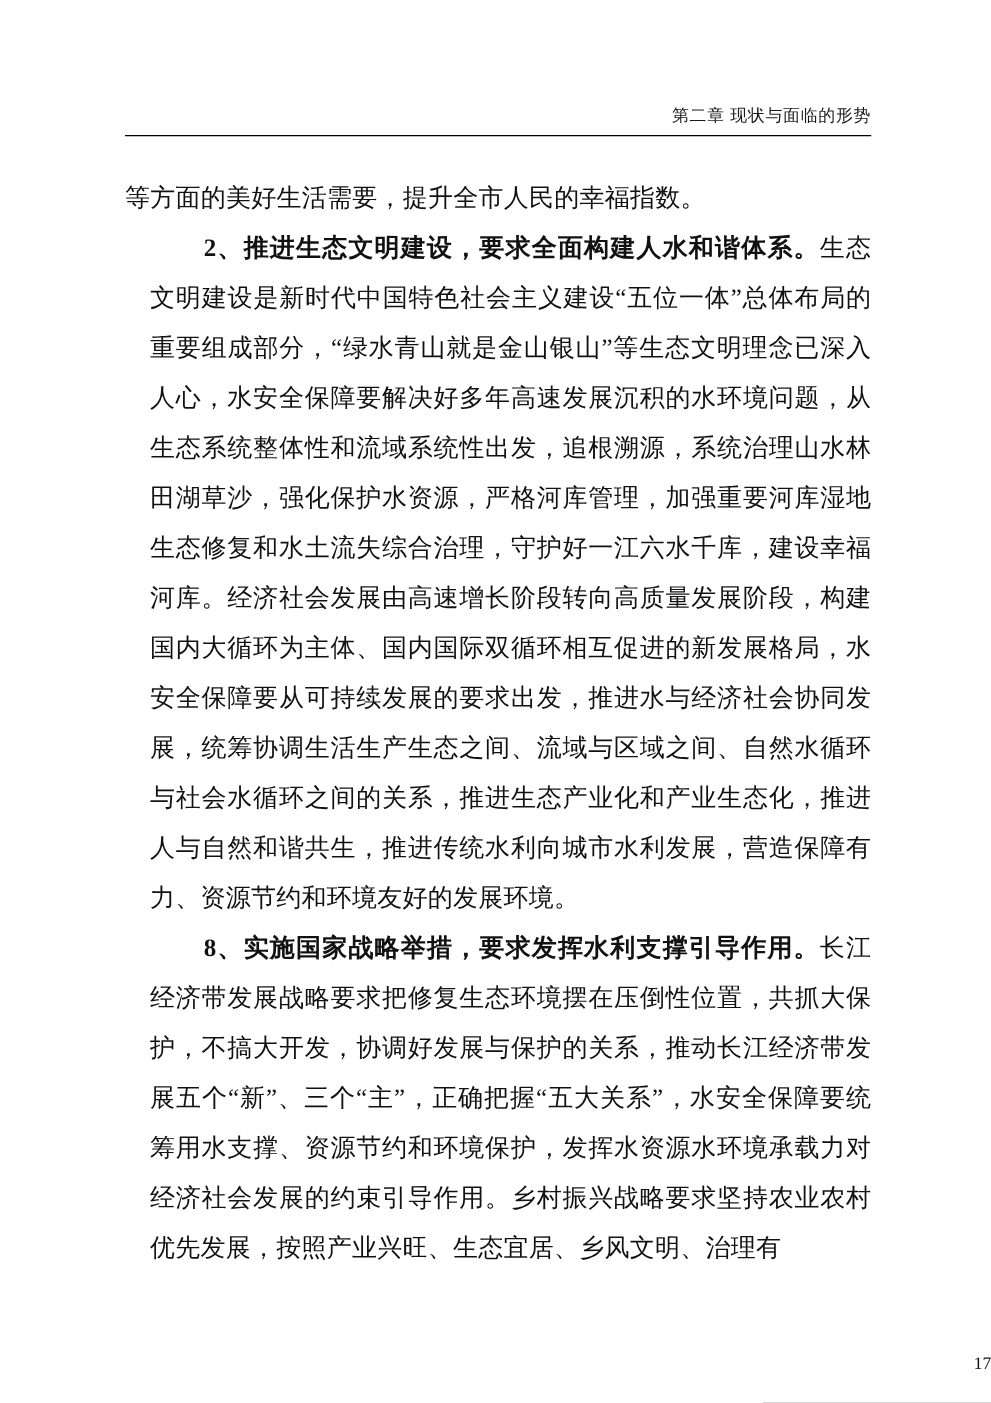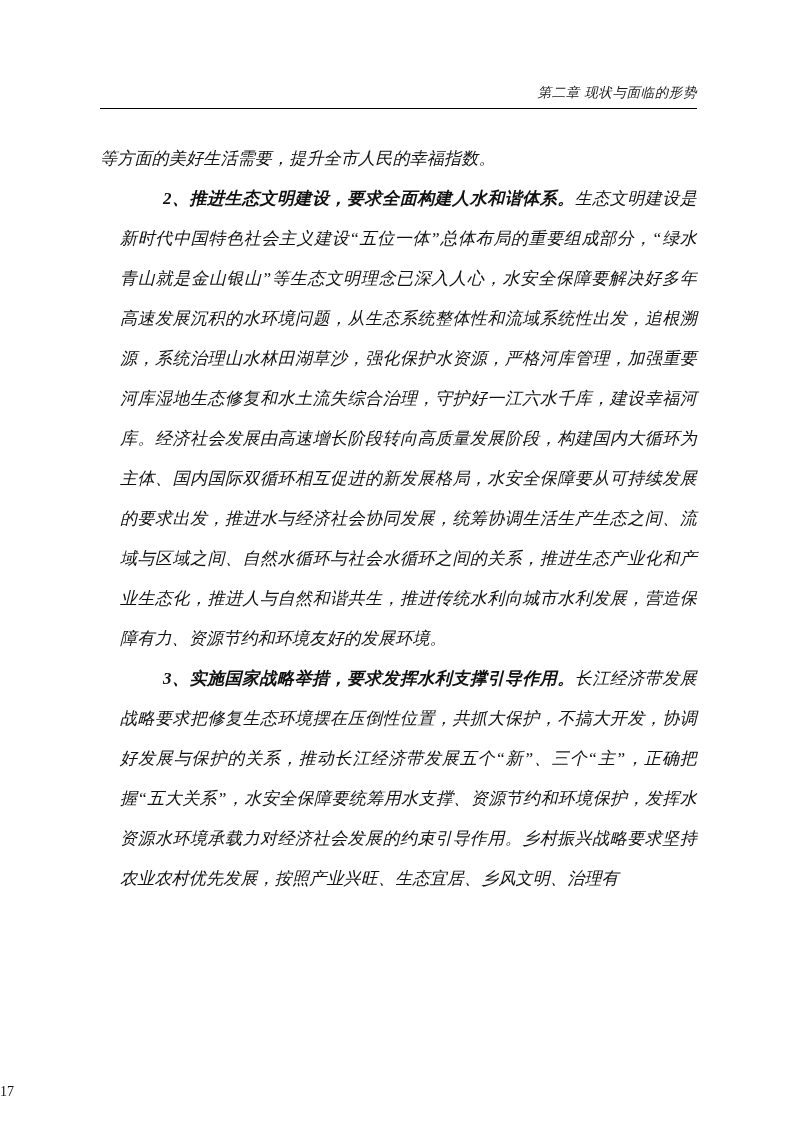--- a/index.html
+++ b/index.html
@@ -18,59 +18,58 @@
     margin: 0 auto;
     box-sizing: border-box;
     overflow: hidden;
   }
   .page-inner {
     position: absolute;
     left: 100px;
     right: 96px;
     top: 84px;
     bottom: 60px;
-    font-style: italic;
   }
   .header {
     text-align: right;
     font-size: 13.5px;
     color: #1a1a1a;
     letter-spacing: 0.6px;
     font-family: "Liberation Sans", "DejaVu Sans", sans-serif;
     padding-bottom: 6px;
     white-space: nowrap;
   }
   .header-rule {
     border: none;
     border-top: 1px solid #000;
     margin: 0 0 30px 0;
     height: 0;
   }
   .body-text p {
     margin: 0 0 0 0;
-    font-size: 17px;
+    font-size: 20px;
     line-height: 40px;
     color: #111111;
     text-align: justify;
     text-justify: inter-ideograph;
     letter-spacing: 0.2px;
   }
   .body-text p.indent {
     text-indent: 43px;
     margin-left: 20px;
   }
   .lead {
     font-weight: bold;
   }
   .footer {
     position: absolute;
     left: 0;
     right: 0;
     bottom: 22px;
-    text-align: left;
+    text-align: right;
     font-size: 14px;
     color: #111;
     font-family: "Liberation Serif", "DejaVu Serif", serif;
   }
 </style>
 </head>
 <body>
 
 <div class="page">
   <div class="page-inner">
@@ -84,21 +83,21 @@
 
       <p>
         <span>等方面的美好生活需要，提升全市人民的幸福指数。</span>
       </p>
 
       <p class="indent">
         <span class="lead">2、推进生态文明建设，要求全面构建人水和谐体系。</span><span>生态文明建设是新时代中国特色社会主义建设“五位一体”总体布局的重要组成部分，“绿水青山就是金山银山”等生态文明理念已深入人心，水安全保障要解决好多年高速发展沉积的水环境问题，从生态系统整体性和流域系统性出发，追根溯源，系统治理山水林田湖草沙，强化保护水资源，严格河库管理，加强重要河库湿地生态修复和水土流失综合治理，守护好一江六水千库，建设幸福河库。经济社会发展由高速增长阶段转向高质量发展阶段，构建国内大循环为主体、国内国际双循环相互促进的新发展格局，水安全保障要从可持续发展的要求出发，推进水与经济社会协同发展，统筹协调生活生产生态之间、流域与区域之间、自然水循环与社会水循环之间的关系，推进生态产业化和产业生态化，推进人与自然和谐共生，推进传统水利向城市水利发展，营造保障有力、资源节约和环境友好的发展环境。</span>
       </p>
 
       <p class="indent">
-        <span class="lead">3、实施国家战略举措，要求发挥水利支撑引导作用。</span><span>长江经济带发展战略要求把修复生态环境摆在压倒性位置，共抓大保护，不搞大开发，协调好发展与保护的关系，推动长江经济带发展五个“新”、三个“主”，正确把握“五大关系”，水安全保障要统筹用水支撑、资源节约和环境保护，发挥水资源水环境承载力对经济社会发展的约束引导作用。乡村振兴战略要求坚持农业农村优先发展，按照产业兴旺、生态宜居、乡风文明、治理有</span>
+        <span class="lead">8、实施国家战略举措，要求发挥水利支撑引导作用。</span><span>长江经济带发展战略要求把修复生态环境摆在压倒性位置，共抓大保护，不搞大开发，协调好发展与保护的关系，推动长江经济带发展五个“新”、三个“主”，正确把握“五大关系”，水安全保障要统筹用水支撑、资源节约和环境保护，发挥水资源水环境承载力对经济社会发展的约束引导作用。乡村振兴战略要求坚持农业农村优先发展，按照产业兴旺、生态宜居、乡风文明、治理有</span>
       </p>
 
     </div>
   </div>
 
   <div class="footer">
     <span>17</span>
   </div>
 </div>
 

